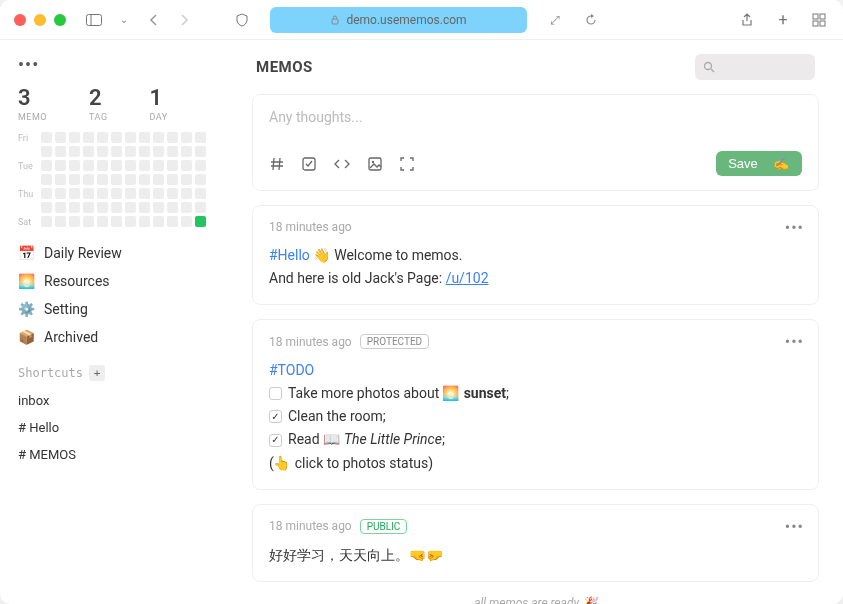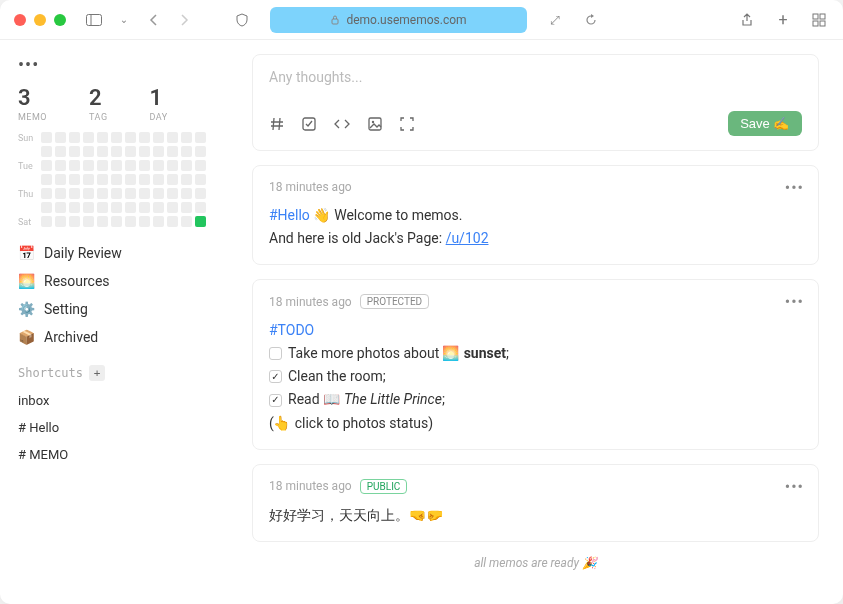--- a/index.html
+++ b/index.html
@@ -104,21 +104,21 @@
     width: 100%; border: none; outline: none; resize: none;
     font-size: 14px; color: #333; font-family: inherit;
     height: 24px;
   }
   .editor-card textarea::placeholder { color: #bbb; }
   .editor-toolbar { display: flex; align-items: center; justify-content: space-between; margin-top: 14px; }
   .toolbar-icons { display: flex; gap: 16px; color: #666; }
   .save-btn {
     background: #6ab77d; color: #fff; border: none;
     padding: 5px 12px; border-radius: 6px; font-size: 13px;
-    display: flex; align-items: center; gap: 4px; cursor: pointer;
+    display: flex; align-items: center; gap: 16px; cursor: pointer;
   }
   .memo-card {
     background: #fff; border: 1px solid #eee; border-radius: 8px;
     padding: 14px 16px; margin-bottom: 14px; position: relative;
   }
   .memo-meta { display: flex; align-items: center; gap: 8px; margin-bottom: 10px; }
   .memo-time { font-size: 12px; color: #aaa; }
   .vis-badge {
     font-size: 10px; padding: 1px 6px; border-radius: 4px; border:1px solid;
   }
@@ -221,21 +221,21 @@
           <div class="stat-lab">TAG</div>
         </div>
         <div class="stat">
           <div class="stat-num">1</div>
           <div class="stat-lab">DAY</div>
         </div>
       </div>
 
       <div class="heatmap" id="heatmap">
           <div class="heatmap-row">
-            <span class="dow">Sun</span>
+            <span class="dow">Fri</span>
             <div class="hm-cell"></div>
             <div class="hm-cell"></div>
             <div class="hm-cell"></div>
             <div class="hm-cell"></div>
             <div class="hm-cell"></div>
             <div class="hm-cell"></div>
             <div class="hm-cell"></div>
             <div class="hm-cell"></div>
             <div class="hm-cell"></div>
             <div class="hm-cell"></div>
@@ -356,25 +356,34 @@
       <div class="section-label">
         <span>Shortcuts</span>
         <span class="plus-btn">+</span>
       </div>
       <div id="shortcuts">
           <div class="shortcut-item">inbox</div>
         </div>
 
       <div id="tags">
           <div class="tag-item"># Hello</div>
-          <div class="tag-item"># MEMO</div>
+          <div class="tag-item"># MEMOS</div>
         </div>
     </div>
 
     <div class="main">
+      <div class="main-header">
+        <div class="main-title">MEMOS</div>
+        <div class="search-box">
+          <svg width="12" height="12" viewBox="0 0 12 12">
+              <circle cx="5" cy="5" r="3.5" fill="none" stroke="#aaa" stroke-width="1.3"></circle>
+              <line x1="8" y1="8" x2="11" y2="11" stroke="#aaa" stroke-width="1.3"></line>
+            </svg>
+        </div>
+      </div>
 
       <div class="editor-card">
         <textarea placeholder="Any thoughts..." style=""></textarea>
         <div class="editor-toolbar">
           <div class="toolbar-icons">
             <span>
               <svg width="16" height="16" viewBox="0 0 16 16">
                   <path d="M5 2 L4 14 M11 2 L10 14 M2 6 H14 M2 10 H14" stroke="#666" stroke-width="1.3" fill="none"></path>
                 </svg>
             </span>

